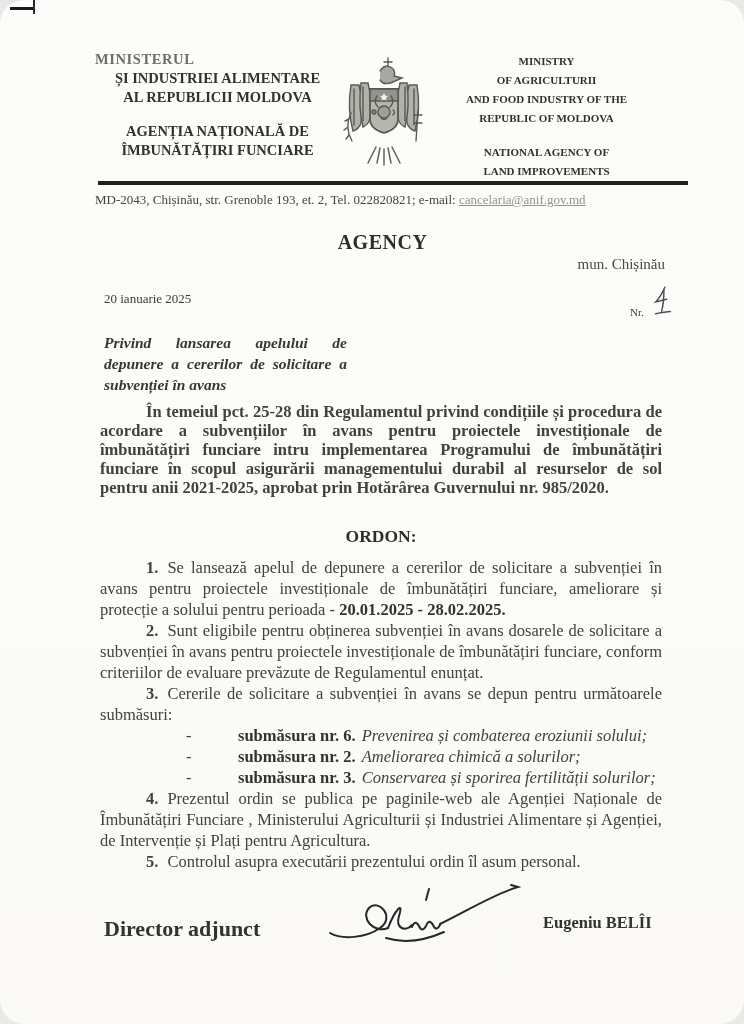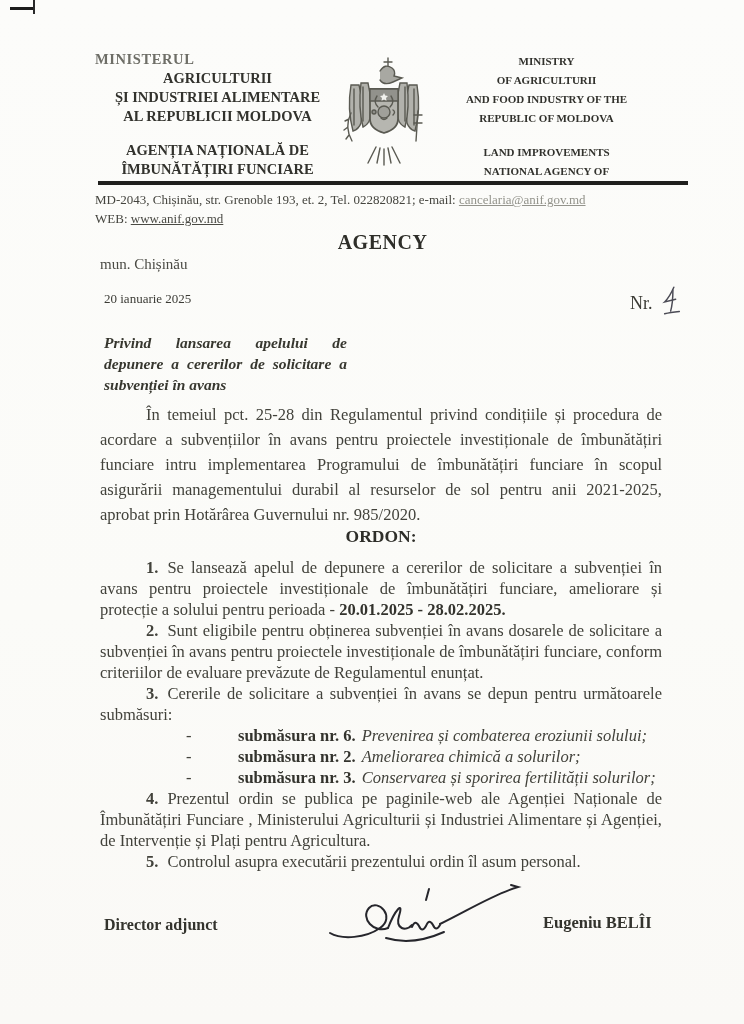--- a/index.html
+++ b/index.html
@@ -1,20 +1,20 @@
 <!DOCTYPE html>
 <html><head>
 <meta charset="utf-8">
 <style>
   html,body { margin:0; padding:0; background:#e8e8e6; }
   .page {
     position:relative; width:744px; height:1024px; margin:0 auto;
     background:linear-gradient(180deg,#fcfcfa 0%,#fbfbf8 60%,#faf9f6 100%);
     font-family:"Liberation Serif","DejaVu Serif",serif;
-    color:#3c3c36; overflow:hidden;
+    color:#3c3c36; overflow:hidden;border-radius:24px;
   }
   
   .mark-h { position:absolute; left:10px; top:7px; width:25px; height:3px; background:#1c1c1c; }
   .mark-v { position:absolute; left:33px; top:0;  width:2px;  height:14px; background:#2a2a2a; }
 
   
   .lh-left  { position:absolute; left:95px;  top:50px; width:245px; text-align:center;
               font-weight:bold; font-size:14.5px; line-height:19px; color:#32322d; }
   .lh-right { position:absolute; left:424px; top:52px; width:245px; text-align:center;
               font-weight:bold; font-size:11px; line-height:19px; color:#32322d; }
@@ -24,65 +24,64 @@
 
   .rule { position:absolute; left:98px; top:181px; width:590px; height:4px; background:#20201e; }
 
   .contact { position:absolute; left:95px; top:190px; width:585px; text-align:left;
              font-size:13px; line-height:19px; color:#44443e; }
   .email  { color:#94948c; text-decoration:underline; }
   .weburl { color:#4a4a44; text-decoration:underline; }
 
   .ordin-title { position:absolute; left:100px; top:231px; width:565px; text-align:center;
                  font-weight:bold; font-size:20px; letter-spacing:.5px; color:#2e2e29; }
-  .ordin-place { position:absolute; left:100px; top:256px; width:565px; text-align:left;
+  .ordin-place { position:absolute; left:100px; top:256px; width:565px; text-align:right;
                  font-size:15px; color:#4a4a44; }
 
   .date-line { position:absolute; left:104px; top:291px; font-size:13px; color:#3b3b35; }
-  .nr-line   { position:absolute; left:630px; top:288px; font-size:18px; color:#3b3b35;
-               display:flex; align-items:center; gap:8px; }
+  .nr-line   { position:absolute; left:630px; top:288px; font-size:11px; color:#3b3b35;
+               display:flex; align-items:flex-end; gap:8px; }
   .nr-hand   { margin-top:-4px; }
 
   .subject { position:absolute; left:104px; top:332px; width:243px;
              font-weight:bold; font-style:italic; font-size:15.5px; line-height:21px;
              text-align:justify; color:#37372f; }
 
   .preamble { position:absolute; left:100px; top:402px; width:562px;
-              font-size:16.5px; line-height:25px; text-align:justify;
-              text-indent:46px; color:#42423b; }
+              font-size:16.5px; line-height:19px; text-align:justify;
+              text-indent:46px; color:#42423b;font-weight:bold; }
 
   .ordon-head { position:absolute; left:100px; top:526px; width:562px; text-align:center;
                 font-weight:bold; font-size:17.5px; color:#2e2e29; }
 
   .items { position:absolute; left:100px; top:557px; width:562px;
            font-size:16.5px; line-height:21px; color:#42423b; }
   .item  { margin:0; text-align:justify; text-indent:46px; }
   .item-num { font-weight:bold; padding-right:9px; }
   .bold-seg { font-weight:bold; color:#33332d;margin-top:20px; }
 
   .subm      { padding-left:86px; text-indent:0; }
   .subm-dash { display:inline-block; width:52px; }
   .subm-label{ font-weight:bold; padding-right:6px; color:#33332d; }
   .subm-desc { font-style:italic; }
 
-  .sig-role { position:absolute; left:104px; top:916px; font-weight:bold; font-size:16px; color:#33332d; }
+  .sig-role { position:absolute; left:104px; top:916px; font-weight:bold; font-size:22px; color:#33332d; }
   .sig-name { position:absolute; left:543px; top:913px; font-weight:bold; font-size:16.5px; color:#33332d; }
   .sig-scribble { position:absolute; left:322px; top:878px; }
 </style>
 </head>
 <body>
 
 <div class="page">
 
   <div class="mark-h"></div>
   <div class="mark-v"></div>
 
   <div class="lh-left">
     <div class="lh-line0">MINISTERUL</div>
-    <div>AGRICULTURII</div>
     <div>ȘI INDUSTRIEI ALIMENTARE</div>
     <div>AL  REPUBLICII MOLDOVA</div>
     <div class="lh-gap"></div>
     <div>AGENȚIA NAȚIONALĂ DE</div>
     <div>ÎMBUNĂTĂȚIRI FUNCIARE</div>
   </div>
 
   <svg class="emblem" viewBox="0 0 86 118">
     <g fill="none" stroke="#5a5a52" stroke-width="1.4" stroke-linecap="round">
 
@@ -116,29 +115,28 @@
       <path d="M52,55 q3,2 0,5"></path>
     </g>
   </svg>
 
   <div class="lh-right">
     <div>MINISTRY</div>
     <div>OF AGRICULTURII</div>
     <div>AND FOOD INDUSTRY OF THE</div>
     <div>REPUBLIC OF MOLDOVA</div>
     <div class="lh-gap"></div>
+    <div>NATIONAL AGENCY OF</div>
     <div>LAND IMPROVEMENTS</div>
-    <div>NATIONAL AGENCY OF</div>
   </div>
 
   <div class="rule"></div>
 
   <div class="contact">
     <div><span>MD-2043, Chișinău, str. Grenoble 193, et. 2, Tel. 022820821; e-mail: </span><span class="email">cancelaria@anif.gov.md</span></div>
-    <div><span>WEB: </span><span class="weburl">www.anif.gov.md</span></div>
   </div>
 
   <div class="ordin-title">AGENCY</div>
   <div class="ordin-place">mun. Chișinău</div>
 
   <div class="date-line">20 ianuarie 2025</div>
   <div class="nr-line">
     <span>Nr.</span>
     <svg class="nr-hand" width="22" height="34" viewBox="0 0 24 36">
       <g fill="none" stroke="#4b4b55" stroke-width="1.6" stroke-linecap="round">

